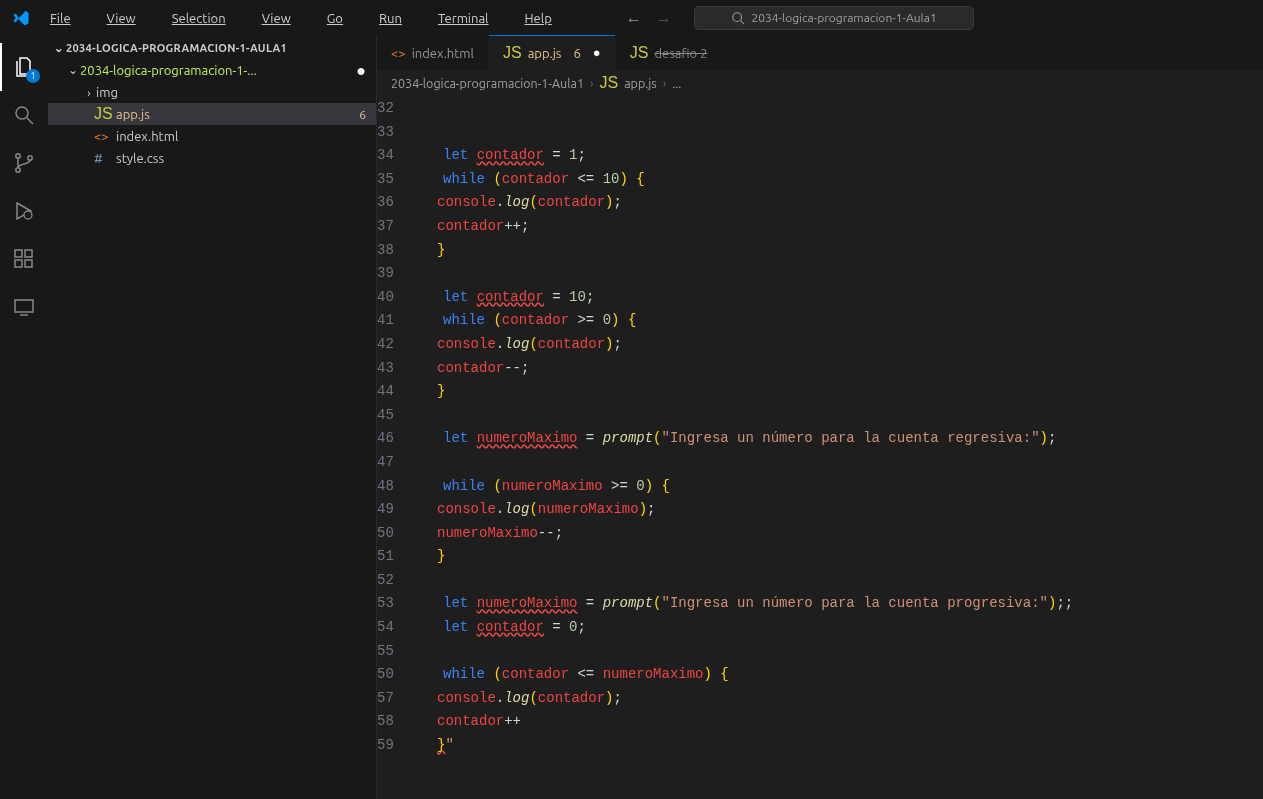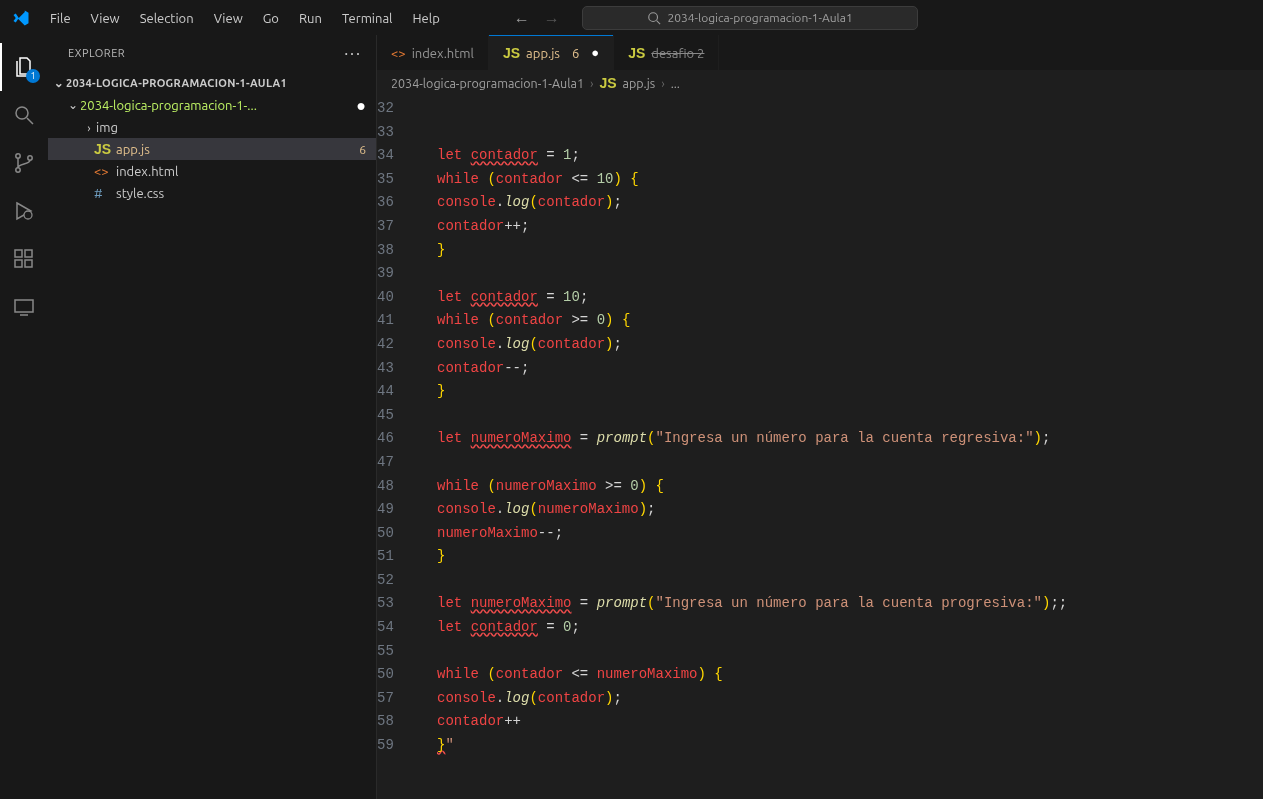--- a/index.html
+++ b/index.html
@@ -18,21 +18,21 @@
   display: flex;
   align-items: center;
   padding: 0 8px;
   gap: 2px;
 }
 .logo {
   width: 18px; height: 18px;
   margin: 0 8px 0 4px;
   display:flex; align-items:center; justify-content:center;
 }
-.menubar { display: flex; gap: 0; }
+.menubar { display: flex; gap: 16px; text-decoration: underline; }
 .menu-item {
   padding: 6px 10px;
   color: #cccccc;
   cursor: pointer;
   border-radius: 4px;
 }
 .nav-buttons { display:flex; gap:10px; margin-left: 60px; margin-right: 18px; }
 .nav-arrow { color: #999; cursor: pointer; font-size: 16px; width:20px; text-align:center; }
 .search-box {
   flex: 1;
@@ -178,33 +178,33 @@
   line-height: 23.6px;
   padding-top: 2px;
 }
 .code {
   flex:1;
   line-height: 23.6px;
   padding-top: 2px;
   white-space: pre;
   color:#d4d4d4;
 }
-.tok-k { color:#ef4444; }
+.tok-k { color:#3b82f6;margin-left:6px; }
 .tok-var { color:#ef4444;text-align:center; }
 .tok-n { color:#b5cea8; }
 .tok-s { color:#ce9178; }
 .tok-fn { color:#dcdcaa;font-style:italic; }
 .tok-op { color:#d4d4d4; }
 .tok-br { color:#ffd700; }
 .squiggle {
   text-decoration: underline wavy #f14c4c;
   text-decoration-skip-ink: none;
 }
 
-.js-icon { color:#cbcb41; font-weight:bold; font-size:14px; font-family: sans-serif; }
+.js-icon { color:#cbcb41; font-weight:normal; font-size:16px; font-family: sans-serif; }
 .html-icon { color:#e37933; }
 .css-icon { color:#6e9cbe; }
 </style>
 </head>
 <body>
 
 <div class="titlebar">
   <span class="logo">
     <svg viewBox="0 0 24 24" width="18" height="18">
         <path fill="#0098ff" d="M17 2l5 3v14l-5 3-9-9 9-9zM2 8l3-2 4 6-4 6-3-2 3-4-3-4z"></path>
@@ -273,24 +273,20 @@
     </div>
     <div class="activity-item">
       <svg viewBox="0 0 24 24">
           <rect x="3" y="5" width="18" height="12" stroke="currentColor" stroke-width="1.5" fill="none"></rect>
           <path d="M8 20h8" stroke="currentColor" stroke-width="1.5"></path>
         </svg>
     </div>
   </div>
 
   <div class="sidebar">
-    <div class="sidebar-header">
-      <span>EXPLORER</span>
-      <span class="ellipsis">···</span>
-    </div>
     <div class="tree">
       <div class="tree-row root">
         <span class="chev">⌄</span>
         <span class="name">2034-LOGICA-PROGRAMACION-1-AULA1</span>
       </div>
       <div class="tree-row folder-open">
         <span class="chev">⌄</span>
         <span class="name">2034-logica-programacion-1-...</span>
         <span class="dirty-dot">●</span>
       </div>

